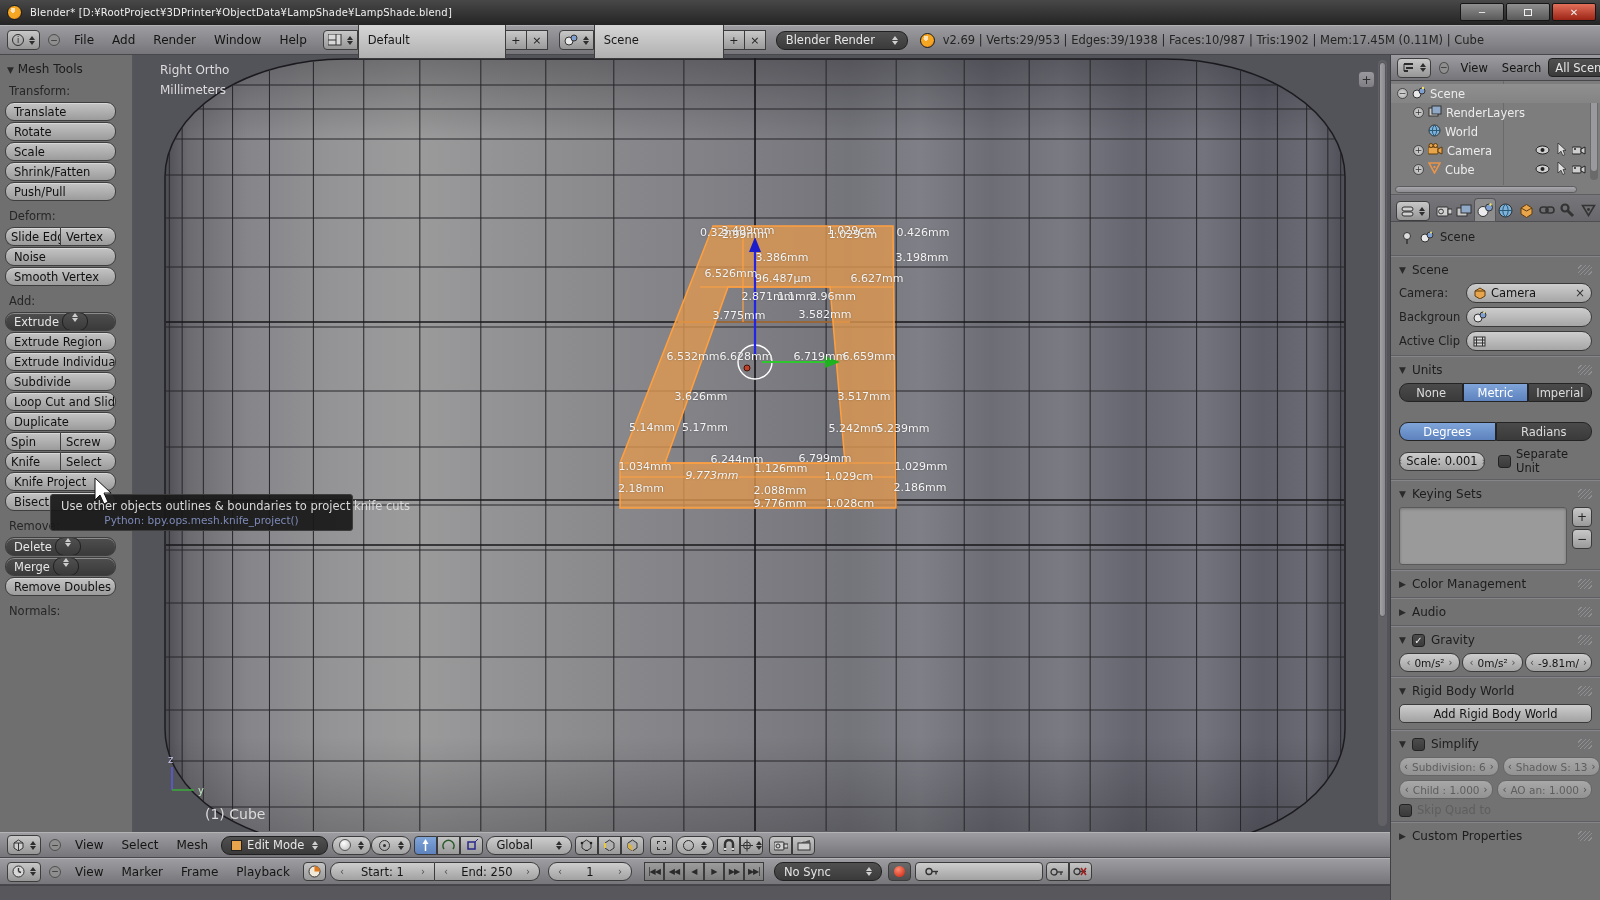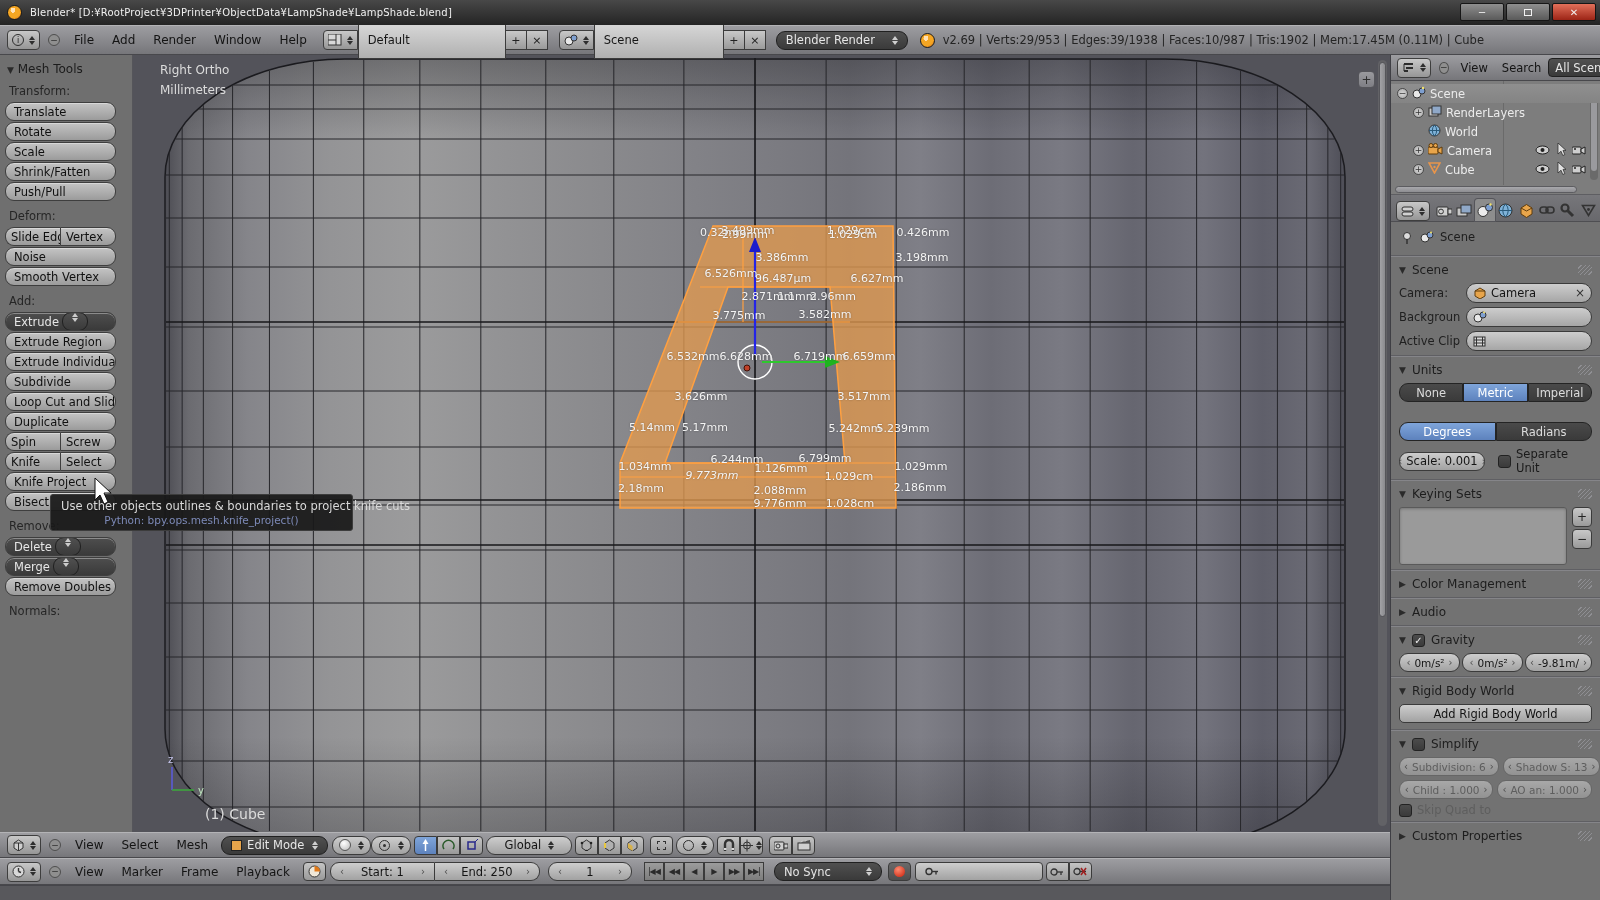--- a/index.html
+++ b/index.html
@@ -800,21 +800,21 @@
             <path d="M2,10 A5.5,5.5 0 1 1 11,10" fill="none" stroke="#2a5a2a" stroke-width="1.6"></path>
           </svg>
         </div>
       <div class="mbtn">
           <svg width="13" height="13">
             <rect x="3" y="3" width="7" height="7" fill="none" stroke="#28288a" stroke-width="1.5"></rect>
             <line x1="10" y1="3" x2="13" y2="0" stroke="#28288a"></line>
           </svg>
         </div>
     </div>
-    <div class="pill" style="min-width:86px;">
+    <div class="pill" style="min-width:86px;justify-content:space-between">
       <span>Global</span>
       <span class="updown">
           <i class="u"></i>
           <i class="d"></i>
         </span>
     </div>
     <div class="mgrp">
       <div class="mbtn">
           <svg width="13" height="12">
             <polygon points="2,4 6.5,1 11,4 11,9 6.5,12 2,9" fill="#b0b0b0" stroke="#333"></polygon>

